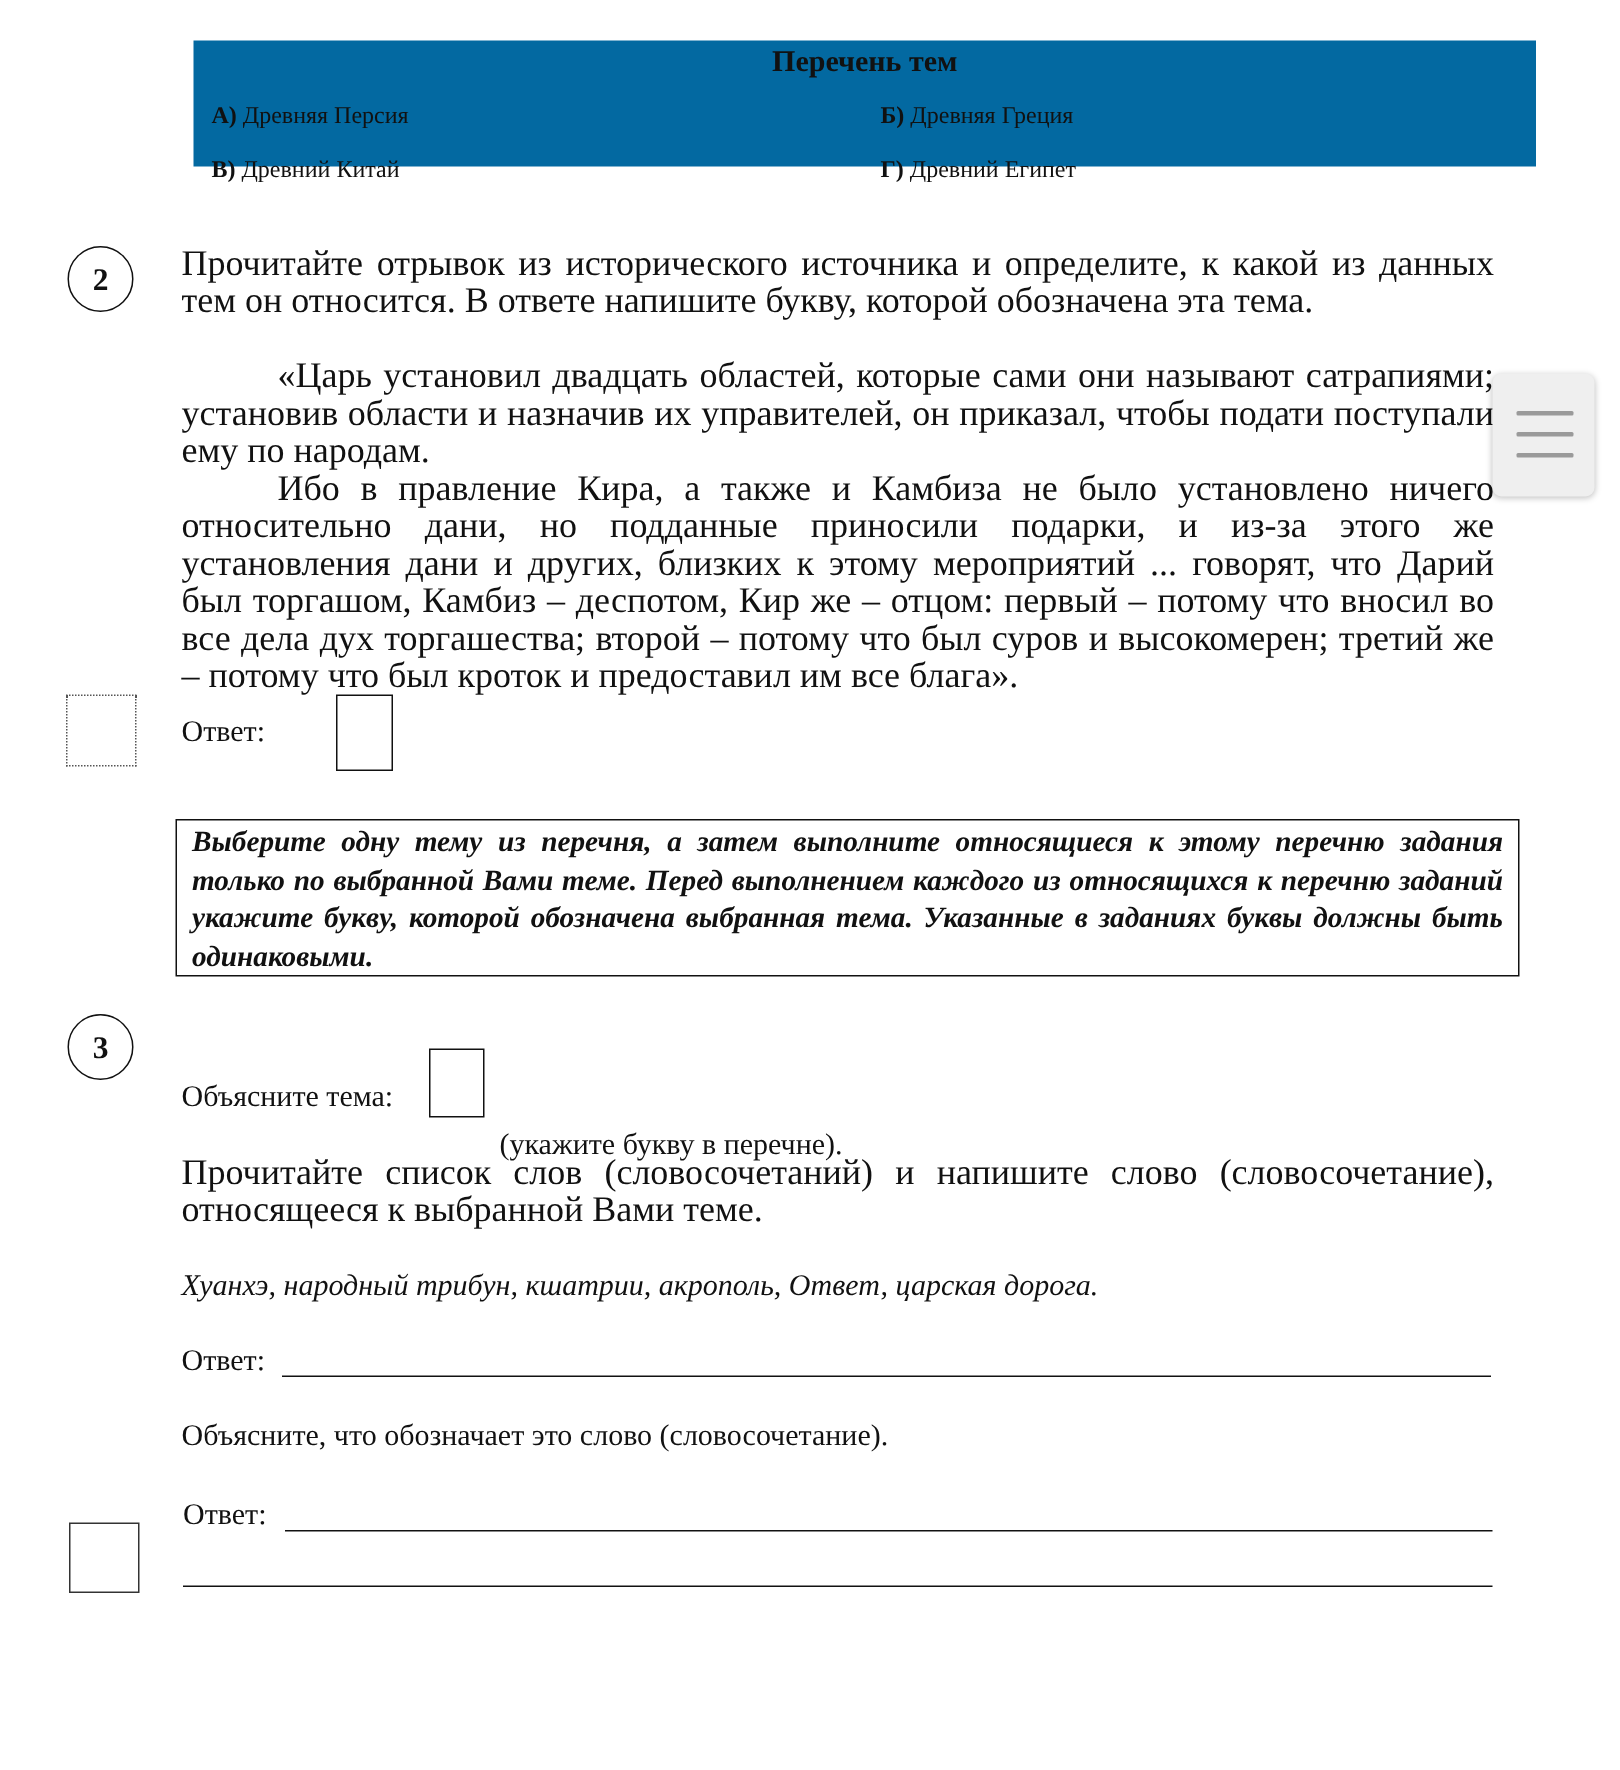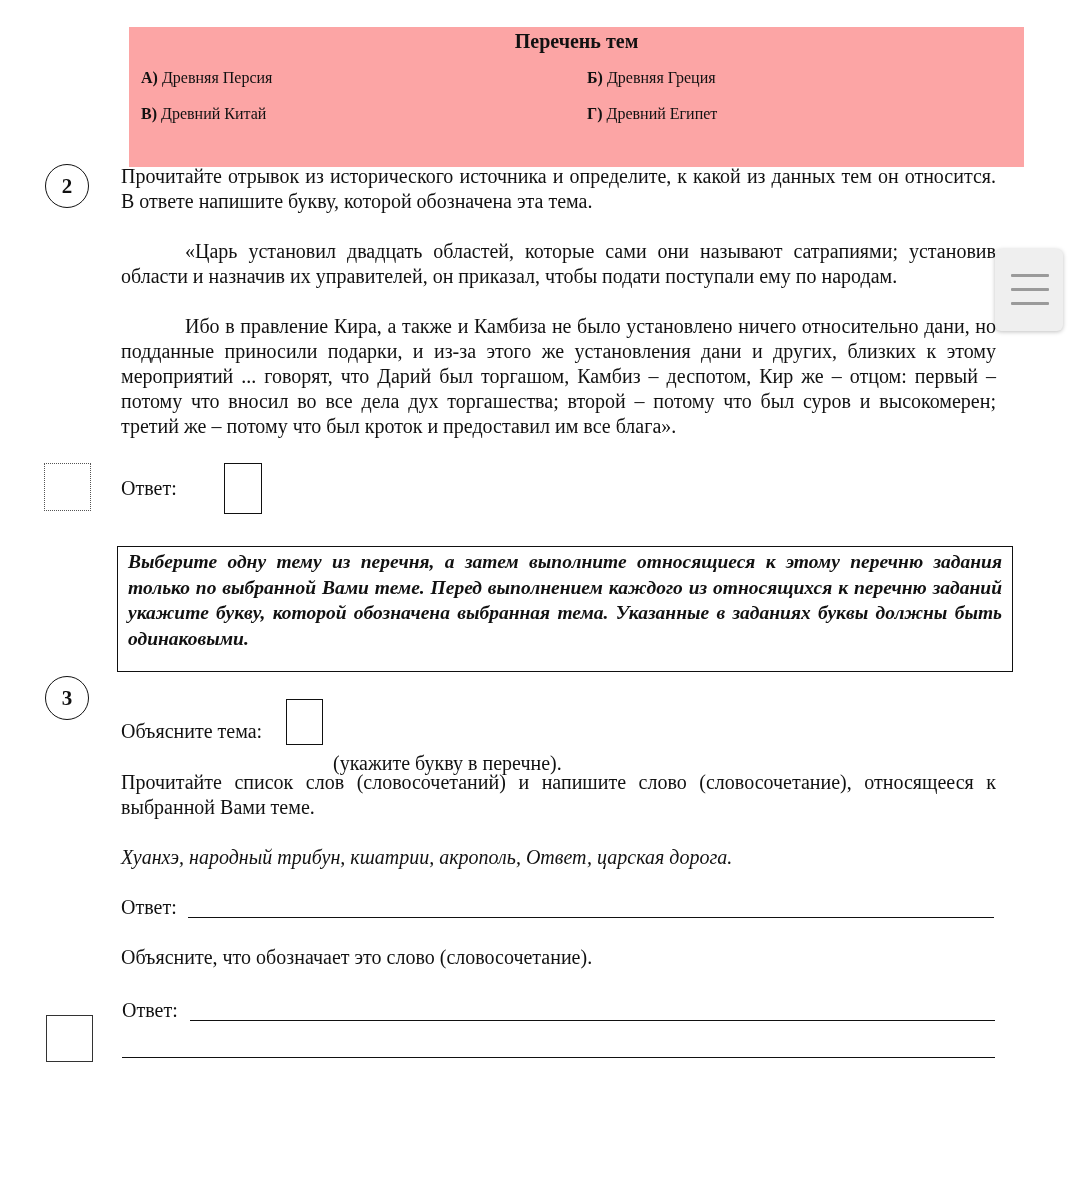--- a/index.html
+++ b/index.html
@@ -3,37 +3,37 @@
 <meta charset="utf-8">
 <style>
   html, body { margin: 0; padding: 0; background: #ffffff; }
   body {
     width: 1080px; height: 1180px; position: relative; overflow: hidden;
     font-family: "Liberation Serif", "DejaVu Serif", serif;
     color: #111; font-size: 20px;
   }
   .abs { position: absolute; }
   .topics {
-    position: absolute; left: 129px; top: 27px; width: 895px; height: 140px;
-    background: #fca5a5;
+    position: absolute; left: 129px; top: 27px; width: 895px; height: 84px;
+    background: #0369a1;
   }
   .topics-title { position: absolute; left: 0; right: 0; top: 3px; text-align: center; font-weight: bold; font-size: 20px; }
   .topic { position: absolute; font-size: 16px; white-space: nowrap; }
   .topic b { font-weight: bold; }
   .circle {
     position: absolute; width: 44px; height: 44px; border: 1.6px solid #111; border-radius: 50%;
     display: flex; align-items: center; justify-content: center; font-weight: bold; font-size: 21px;
     box-sizing: border-box;
   }
-  .para { position: absolute; left: 121px; width: 875px; line-height: 25px; font-size: 20px; text-align: justify; }
+  .para { position: absolute; left: 121px; width: 875px; line-height: 25px; font-size: 24px; text-align: justify; }
   .para.indent { text-indent: 64px; }
   .dotbox { position: absolute; border: 1px dotted #555; box-sizing: border-box; }
   .solidbox { position: absolute; border: 1.4px solid #111; box-sizing: border-box; }
   .notice {
-    position: absolute; left: 117px; top: 546px; width: 896px; height: 126px; box-sizing: border-box;
+    position: absolute; left: 117px; top: 546px; width: 896px; height: 105px; box-sizing: border-box;
     border: 1.4px solid #111; padding: 2px 10px; font-style: italic; font-weight: bold;
     line-height: 25.5px; font-size: 19.5px; text-align: justify;
   }
   .line { position: absolute; border-bottom: 1.6px solid #111; }
   .menu-fab {
     position: absolute; left: 995px; top: 249px; width: 68px; height: 82px;
     background: #efefef; border-radius: 6px; box-shadow: 0 1px 4px rgba(0,0,0,0.25);
   }
   .menu-fab span { position: absolute; left: 16px; width: 38px; height: 3px; background: #9a9a9a; border-radius: 1px; }
 </style>

